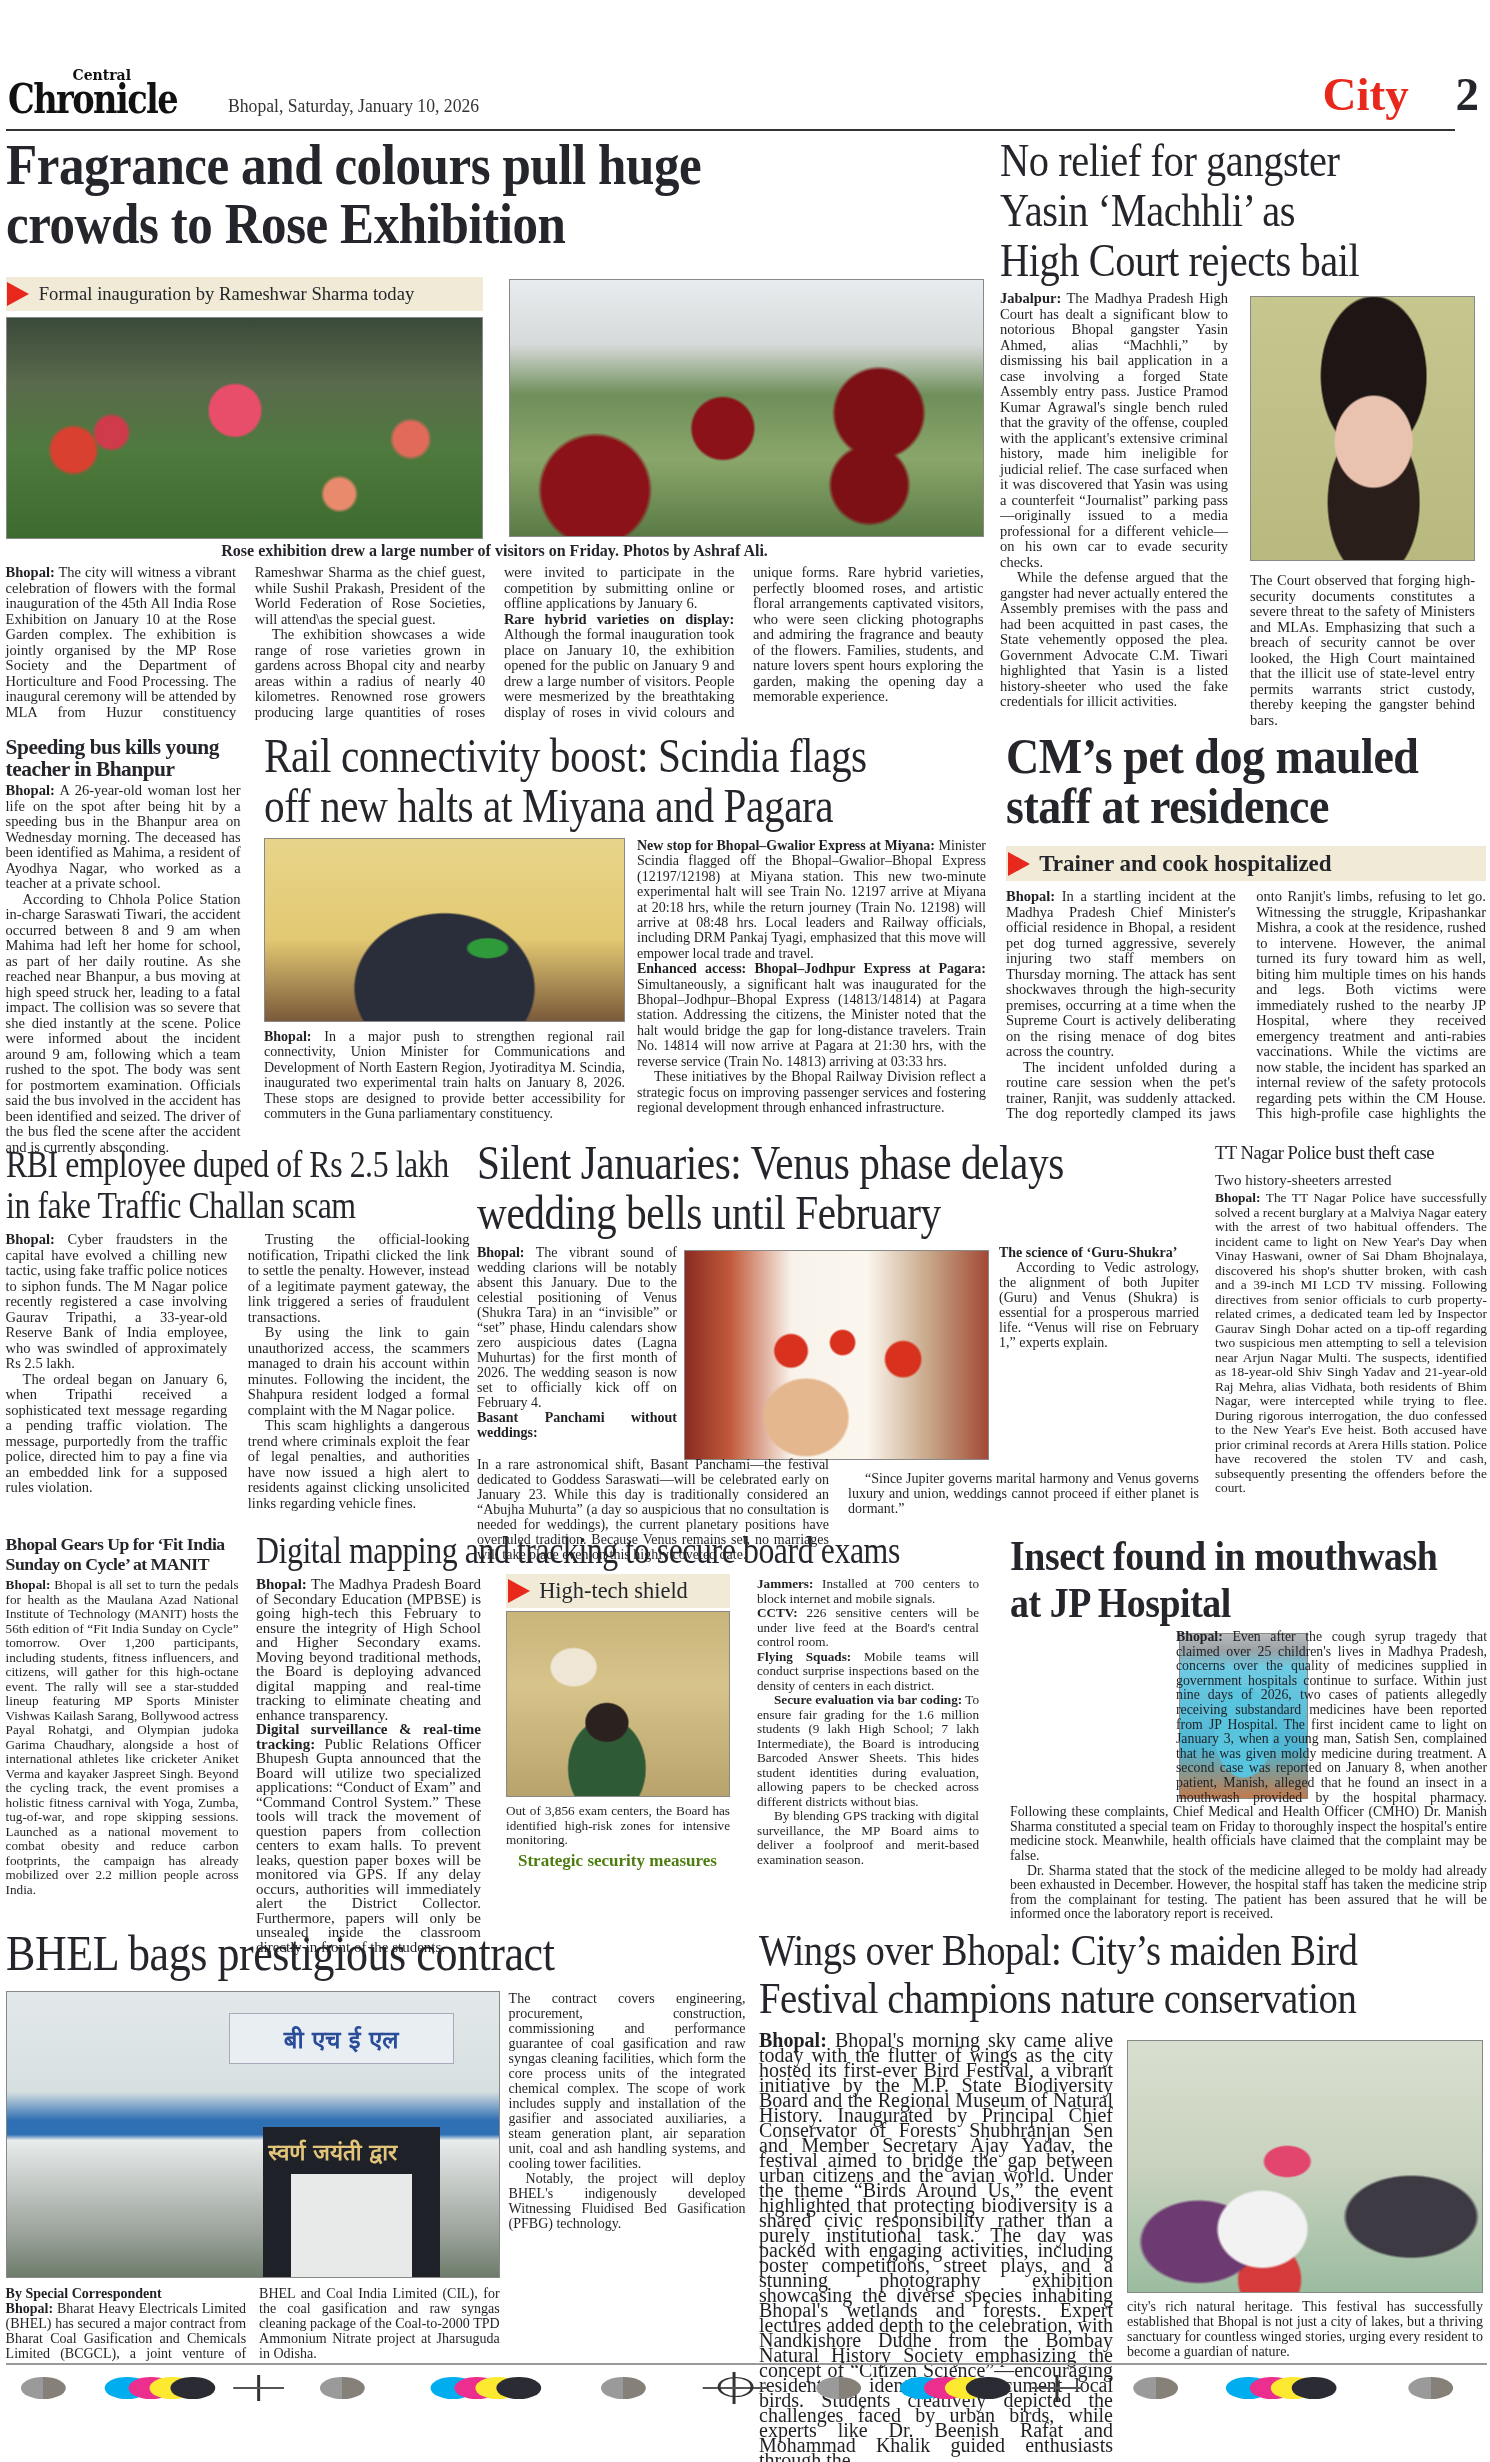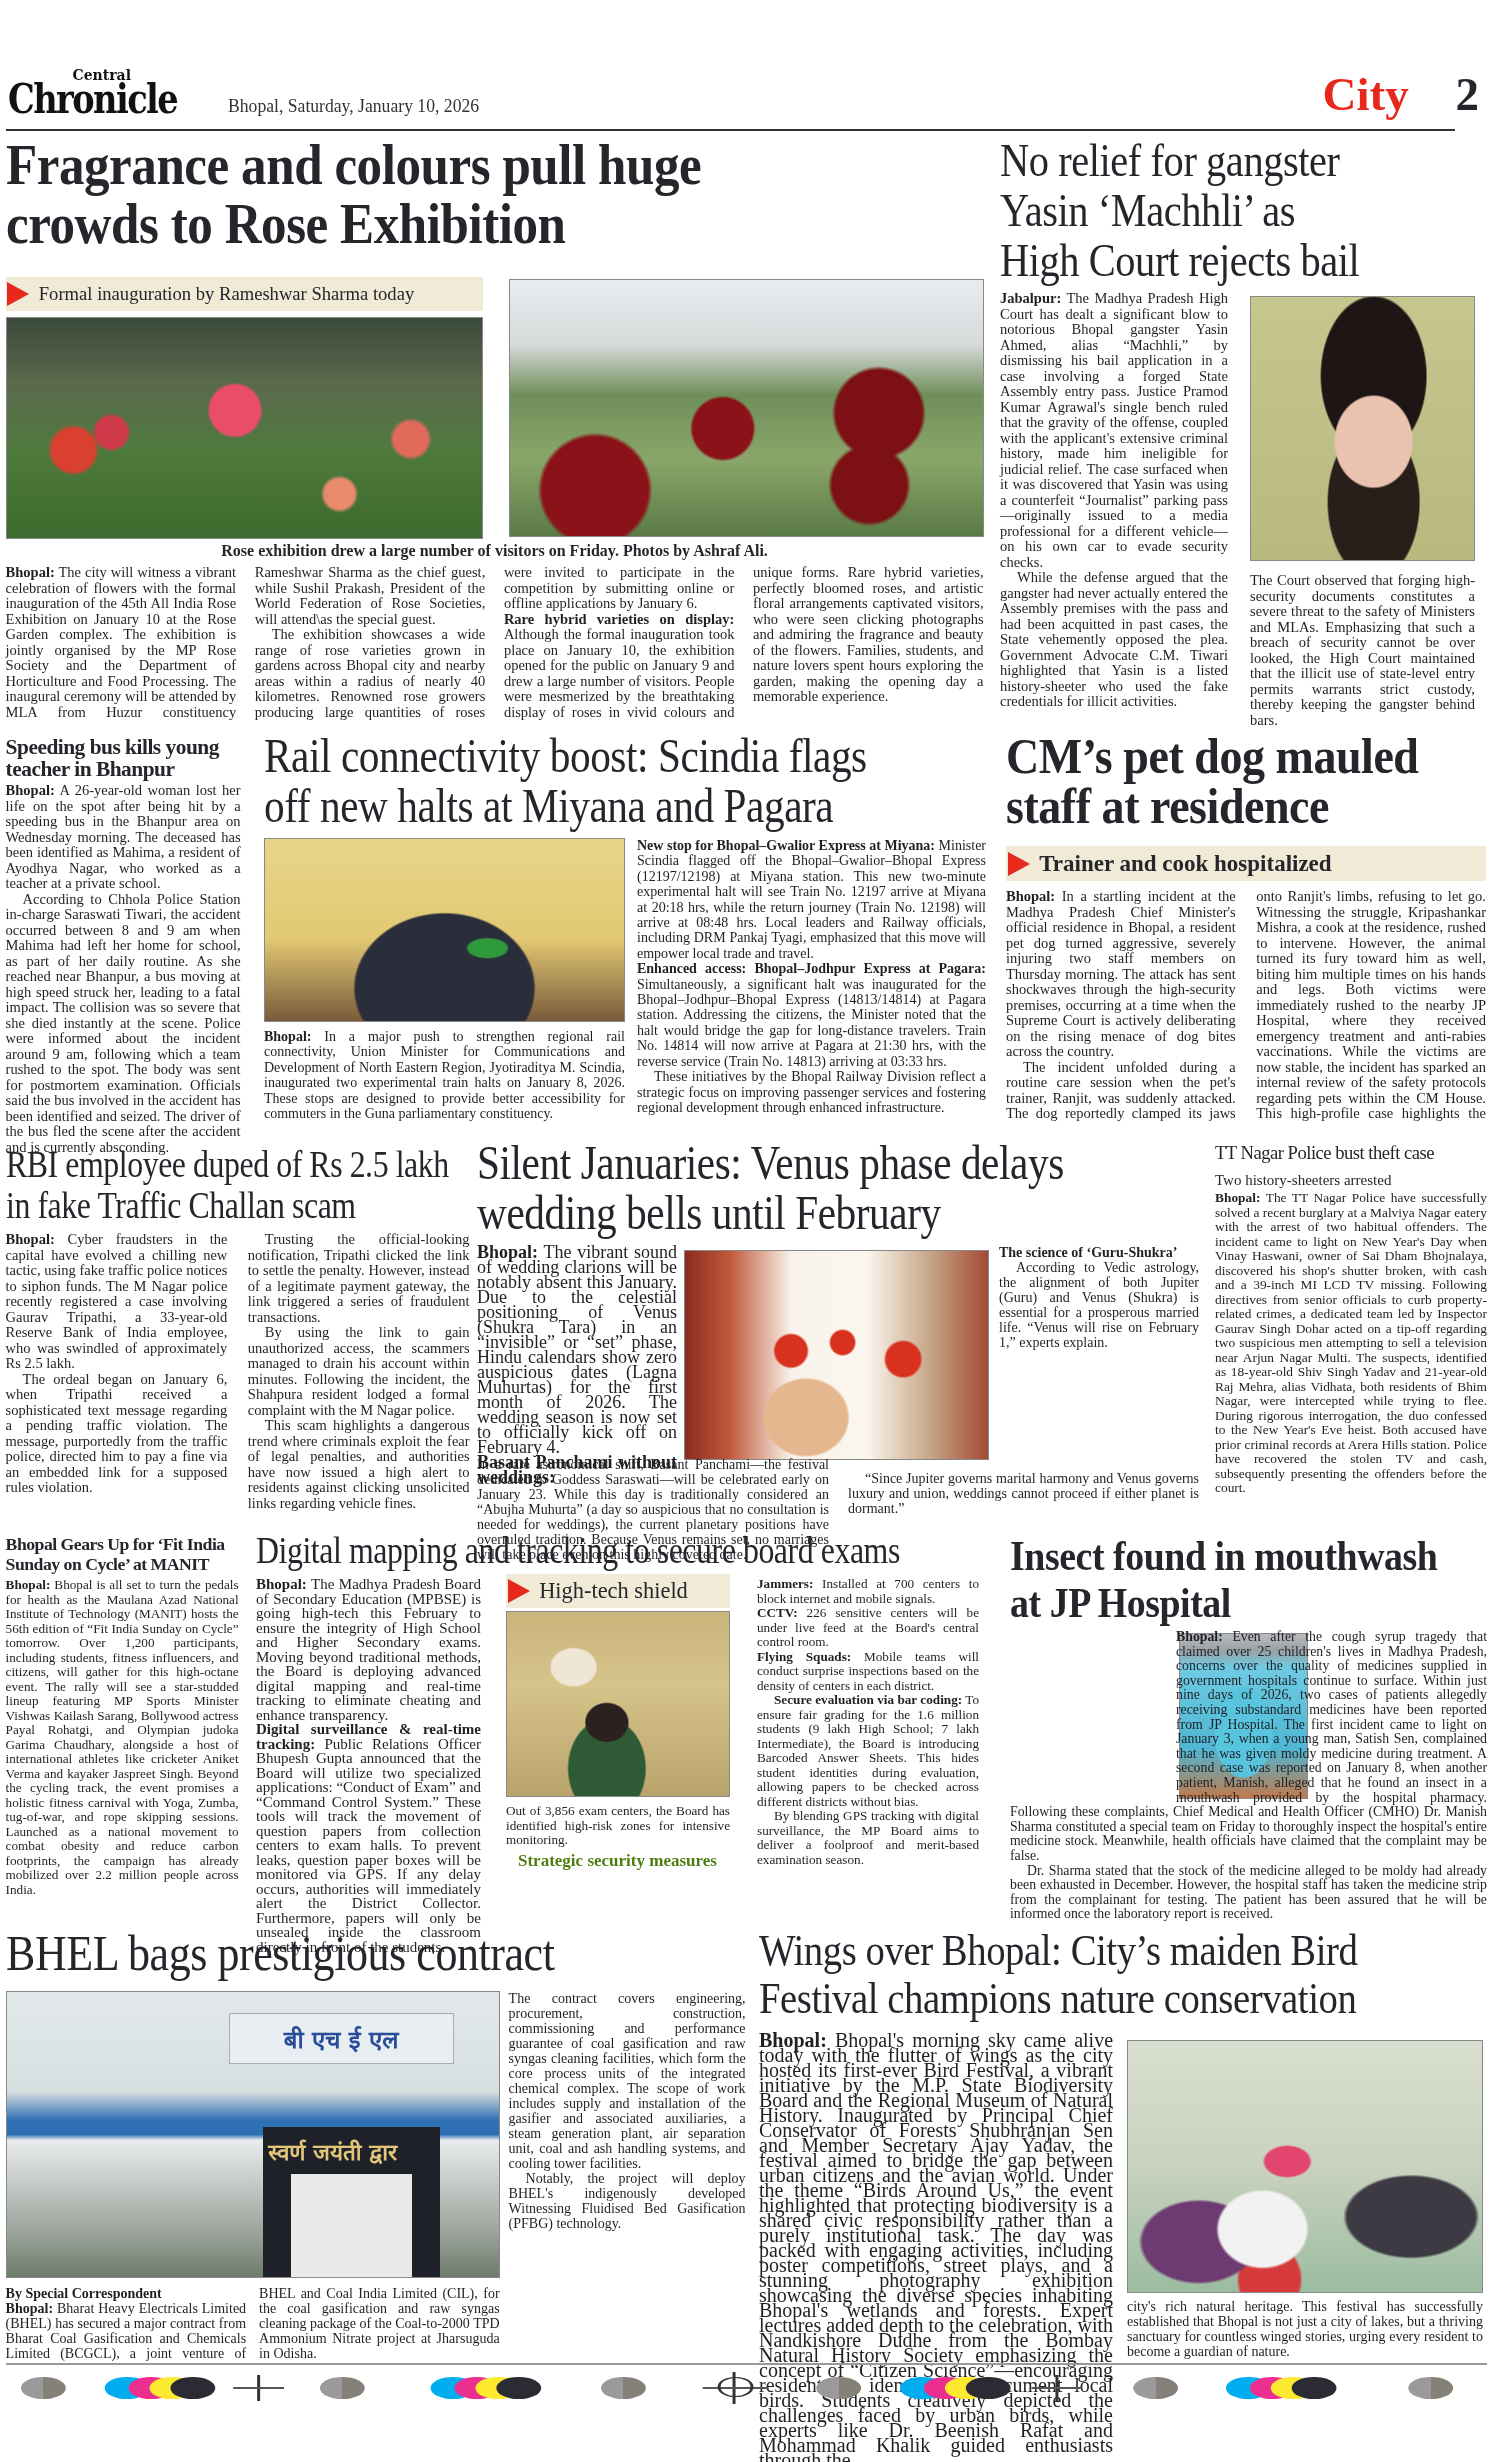--- a/index.html
+++ b/index.html
@@ -139,21 +139,21 @@
     <p><span data-name="paragraph">By using the link to gain unauthorized access, the scammers managed to drain his account within minutes. Following the incident, the Shahpura resident lodged a formal complaint with the M Nagar police.</span></p>
     <p><span data-name="paragraph">This scam highlights a dangerous trend where criminals exploit the fear of legal penalties, and authorities have now issued a high alert to residents against clicking unsolicited links regarding vehicle fines.</span></p>
   </div>
 </div>
 
 <div class="abs" data-name="story-venus-weddings" style="left:477px; top:1138px; width:725px; height:382px;">
   <div class="hl" data-name="headline-venus" style="position:absolute; left:0; top:0; font-size:48px; line-height:50px; white-space:nowrap; transform:scaleX(0.86); transform-origin:left top;">
     <div data-name="headline-line">Silent Januaries: Venus phase delays</div>
     <div data-name="headline-line">wedding bells until February</div>
   </div>
-  <div class="body-text" data-name="body-venus-col1" style="position:absolute; left:0; top:107px; width:200px; font-size:18px; line-height:15px;">
+  <div class="body-text" data-name="body-venus-col1" style="position:absolute; left:0; top:107px; width:200px; font-size:14px; line-height:15px;">
     <p class="noind"><span class="dl" data-name="dateline-label">Bhopal:</span> <span data-name="paragraph">The vibrant sound of wedding clarions will be notably absent this January. Due to the celestial positioning of Venus (Shukra Tara) in an “invisible” or “set” phase, Hindu calendars show zero auspicious dates (Lagna Muhurtas) for the first month of 2026. The wedding season is now set to officially kick off on February 4.</span></p>
     <p class="noind"><span class="dl" data-name="subhead">Basant Panchami without weddings:</span></p>
   </div>
   <div class="photo" data-name="wedding-garland-photo" style="left:207px; top:112px; width:305px; height:210px; background:
        radial-gradient(circle at 35% 48%, #d8321e 0 7%, transparent 8%),
        radial-gradient(circle at 52% 44%, #d8321e 0 6%, transparent 7%),
        radial-gradient(circle at 72% 52%, #d8321e 0 7%, transparent 8%),
        radial-gradient(ellipse at 40% 80%, #e5b78e 0 16%, transparent 17%),
        linear-gradient(90deg, #8a2b22 0%, #c25a3a 15%, #f8f2ea 35%, #fbf6ee 60%, #c9a98a 80%, #a24a36 100%);"></div>
   <div class="body-text" data-name="body-venus-bottom" style="position:absolute; left:0; top:319px; width:352px; font-size:14px; line-height:15px;">

